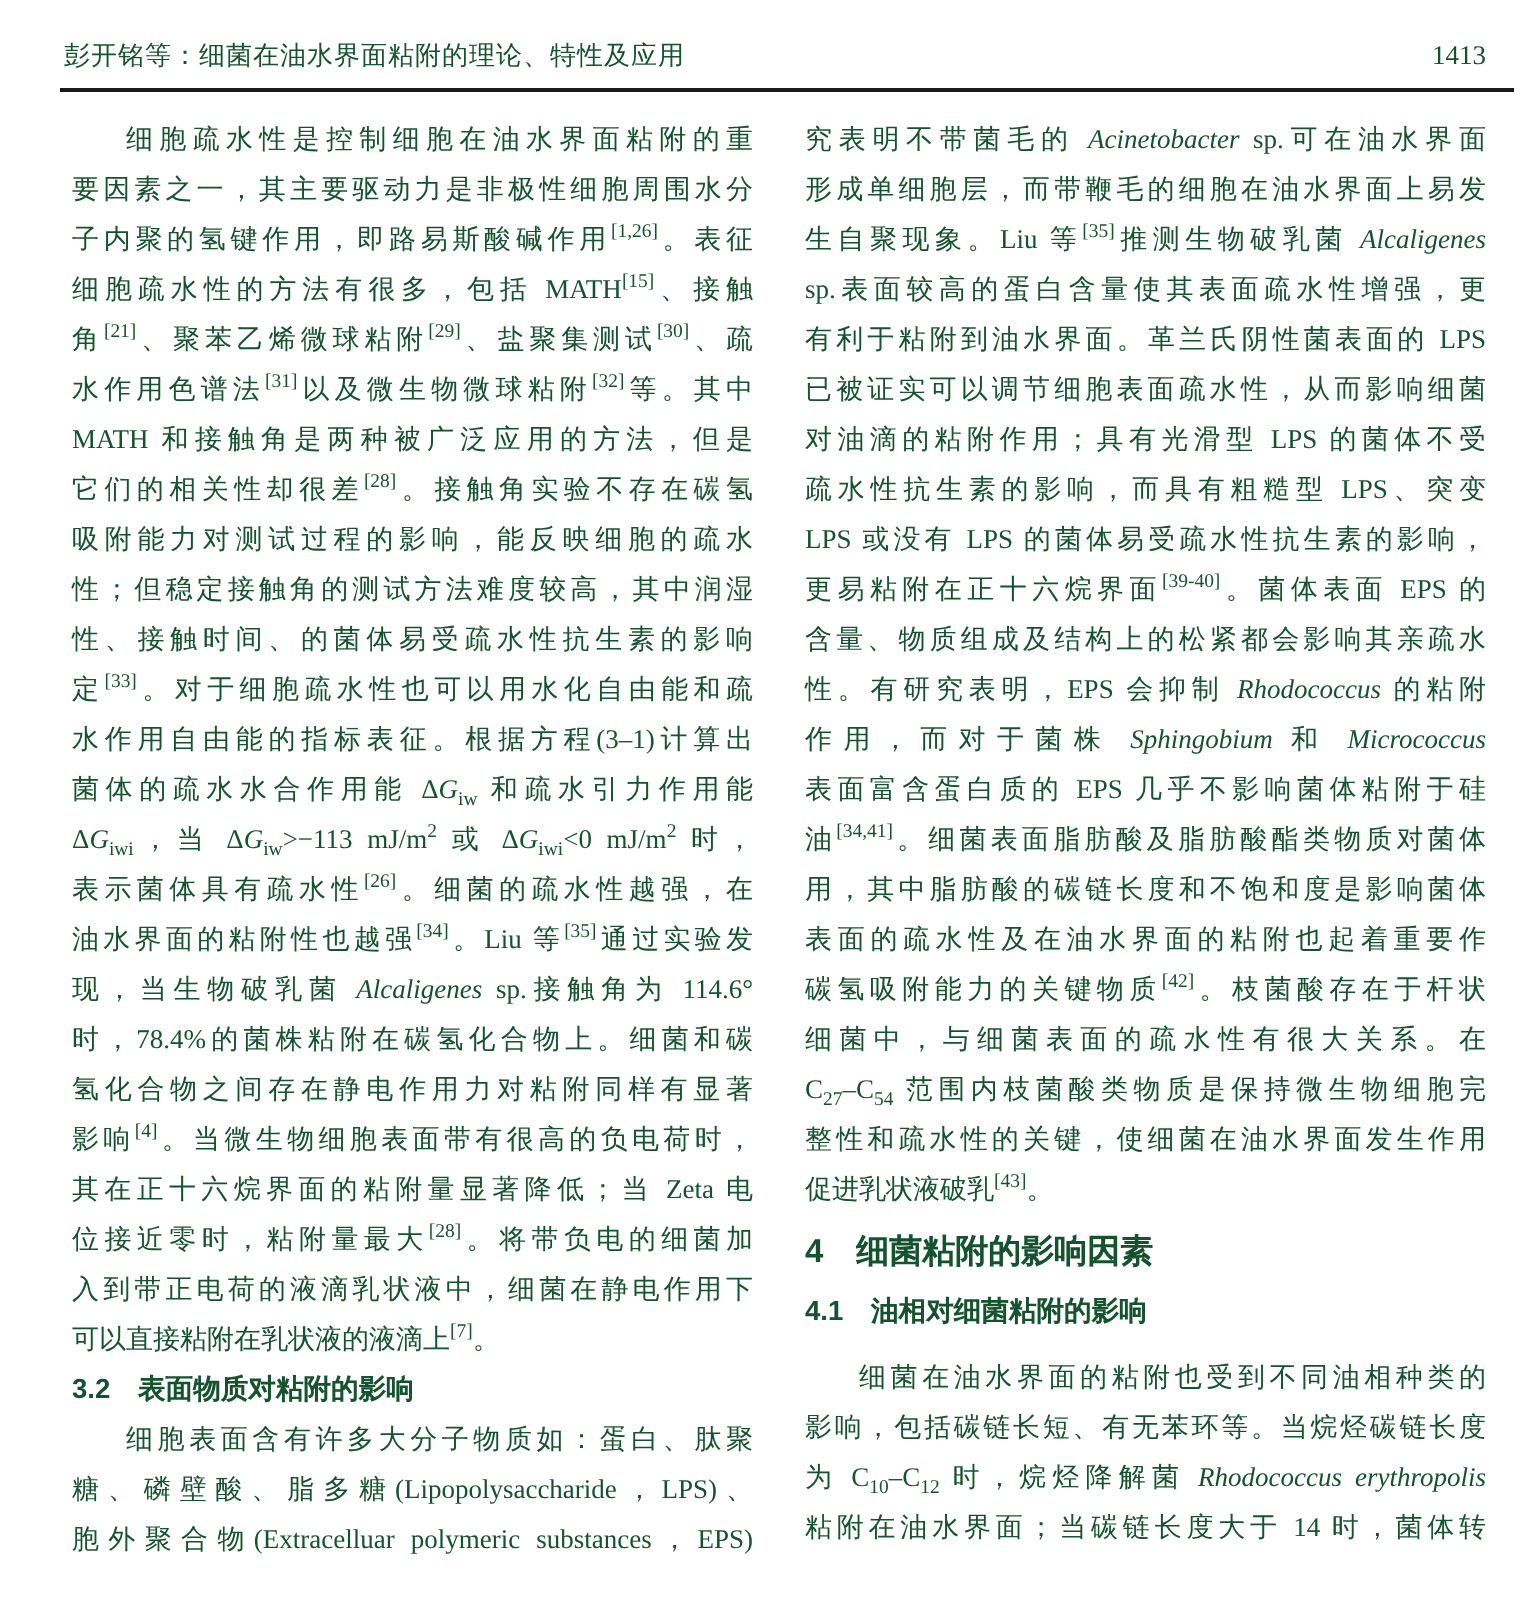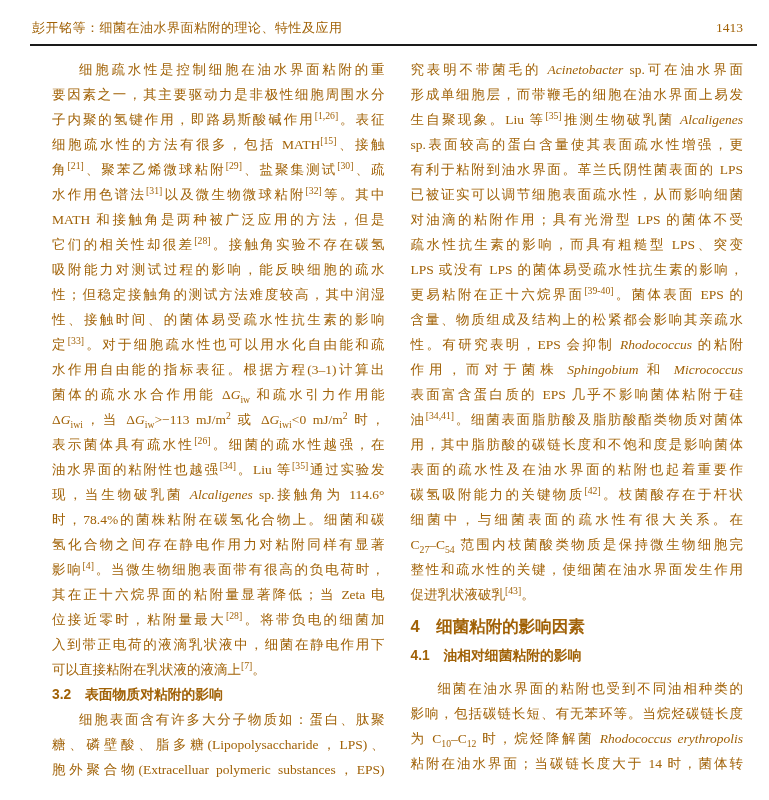--- a/index.html
+++ b/index.html
@@ -1,20 +1,20 @@
 <!DOCTYPE html>
 <html><head>
 <meta charset="utf-8">
 <style>
   html,body{margin:0;padding:0;background:#ffffff;}
   .page{
     position:relative;
     width:769px;height:800px;
     background:#ffffff;
-    color:#a16207;
+    color:#14532d;
     font-family:"Liberation Serif","DejaVu Serif",serif;
     overflow:hidden;
     box-sizing:border-box;
   }
   .header-row{
     display:flex;
     justify-content:space-between;
     align-items:baseline;
     padding:20px 26px 0 32px;
     font-size:13px;
@@ -23,21 +23,21 @@
   .running-title{letter-spacing:0.5px;}
   .page-number{font-size:13.5px;margin-left:44px;}
   .header-rule{
     border:none;
     border-top:2px solid #1a1a1a;
     margin:8px 12px 0 30px;
   }
   .content{
     display:flex;
     gap:26px;
-    padding:11px 26px 0 52px;
+    padding:11px 26px 0 36px;
     justify-content:space-between;
   }
   .col{
     flex:1 1 0;
     min-width:0;
   }
   .line{
     font-size:13.5px;
     line-height:25px;
     text-align:justify;

